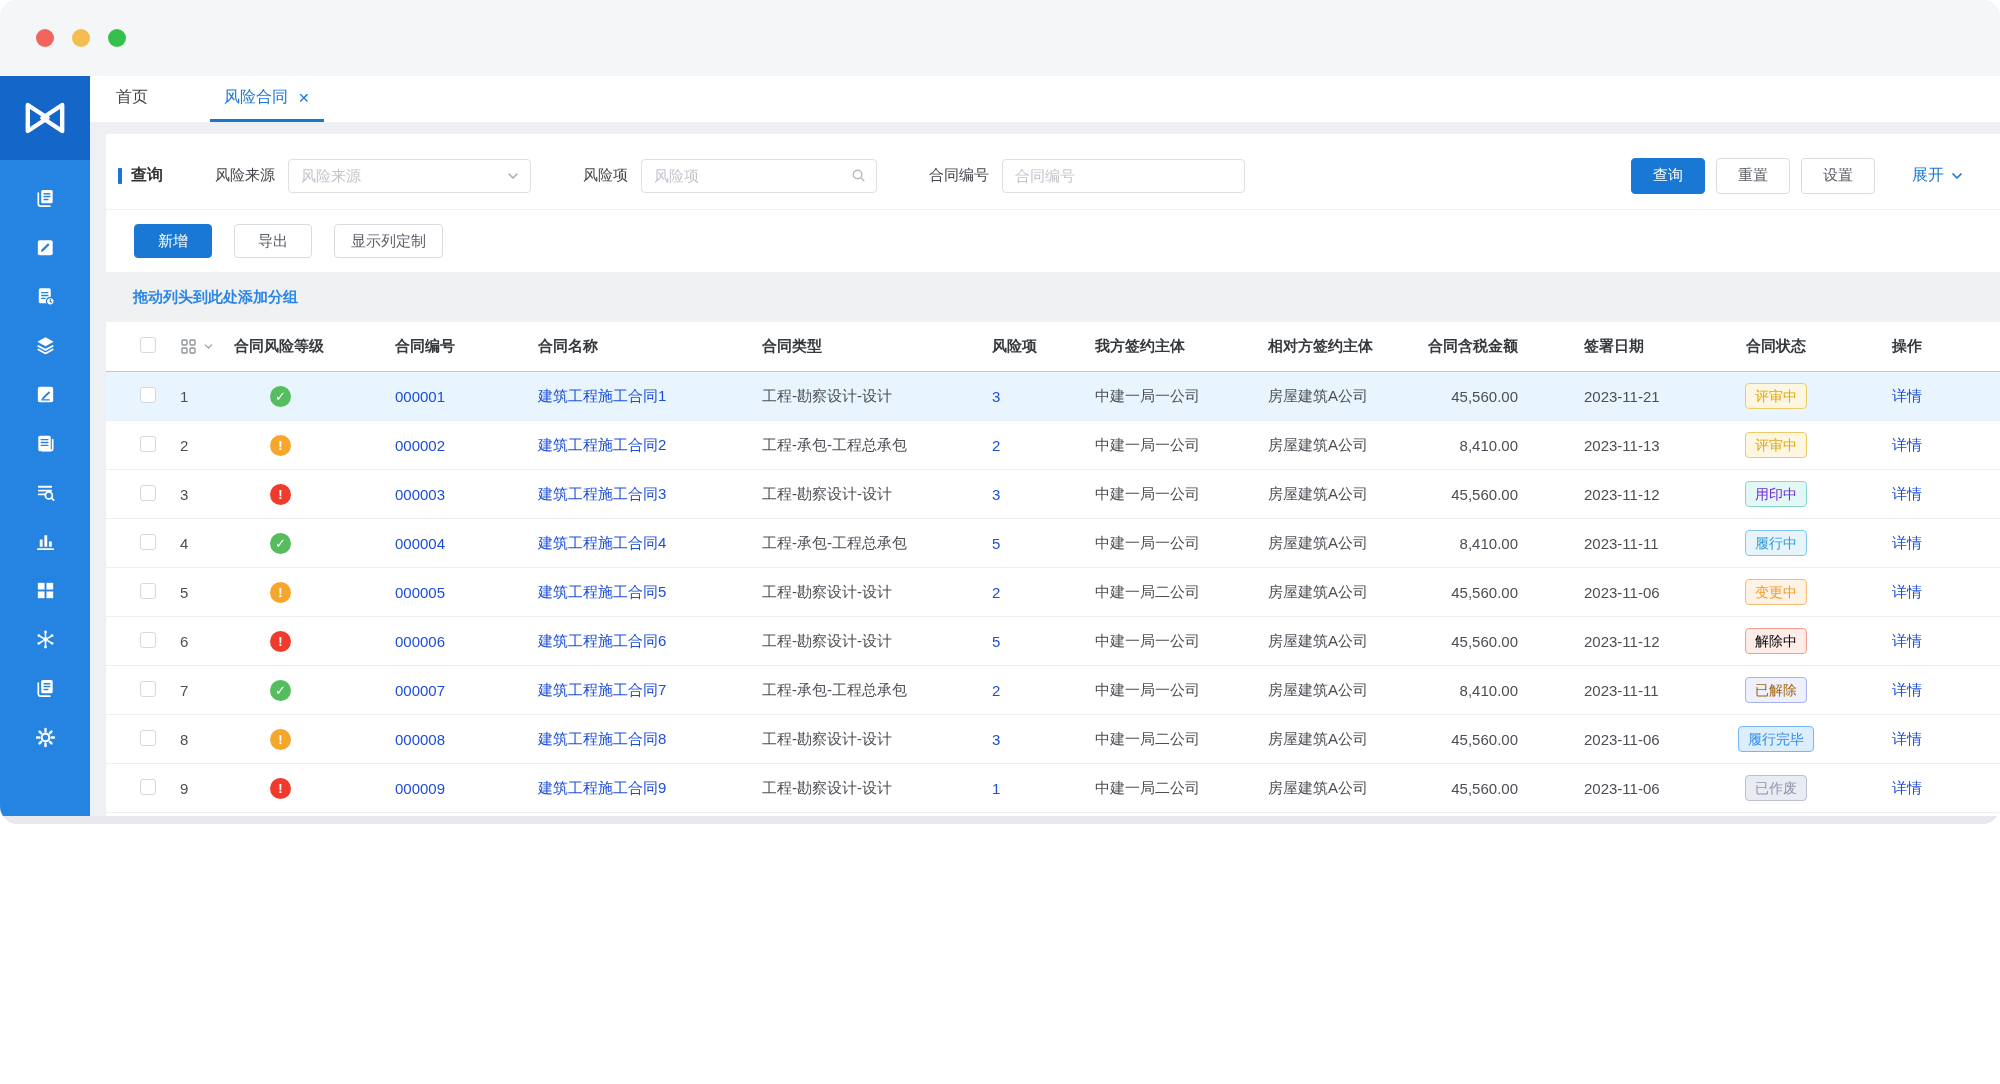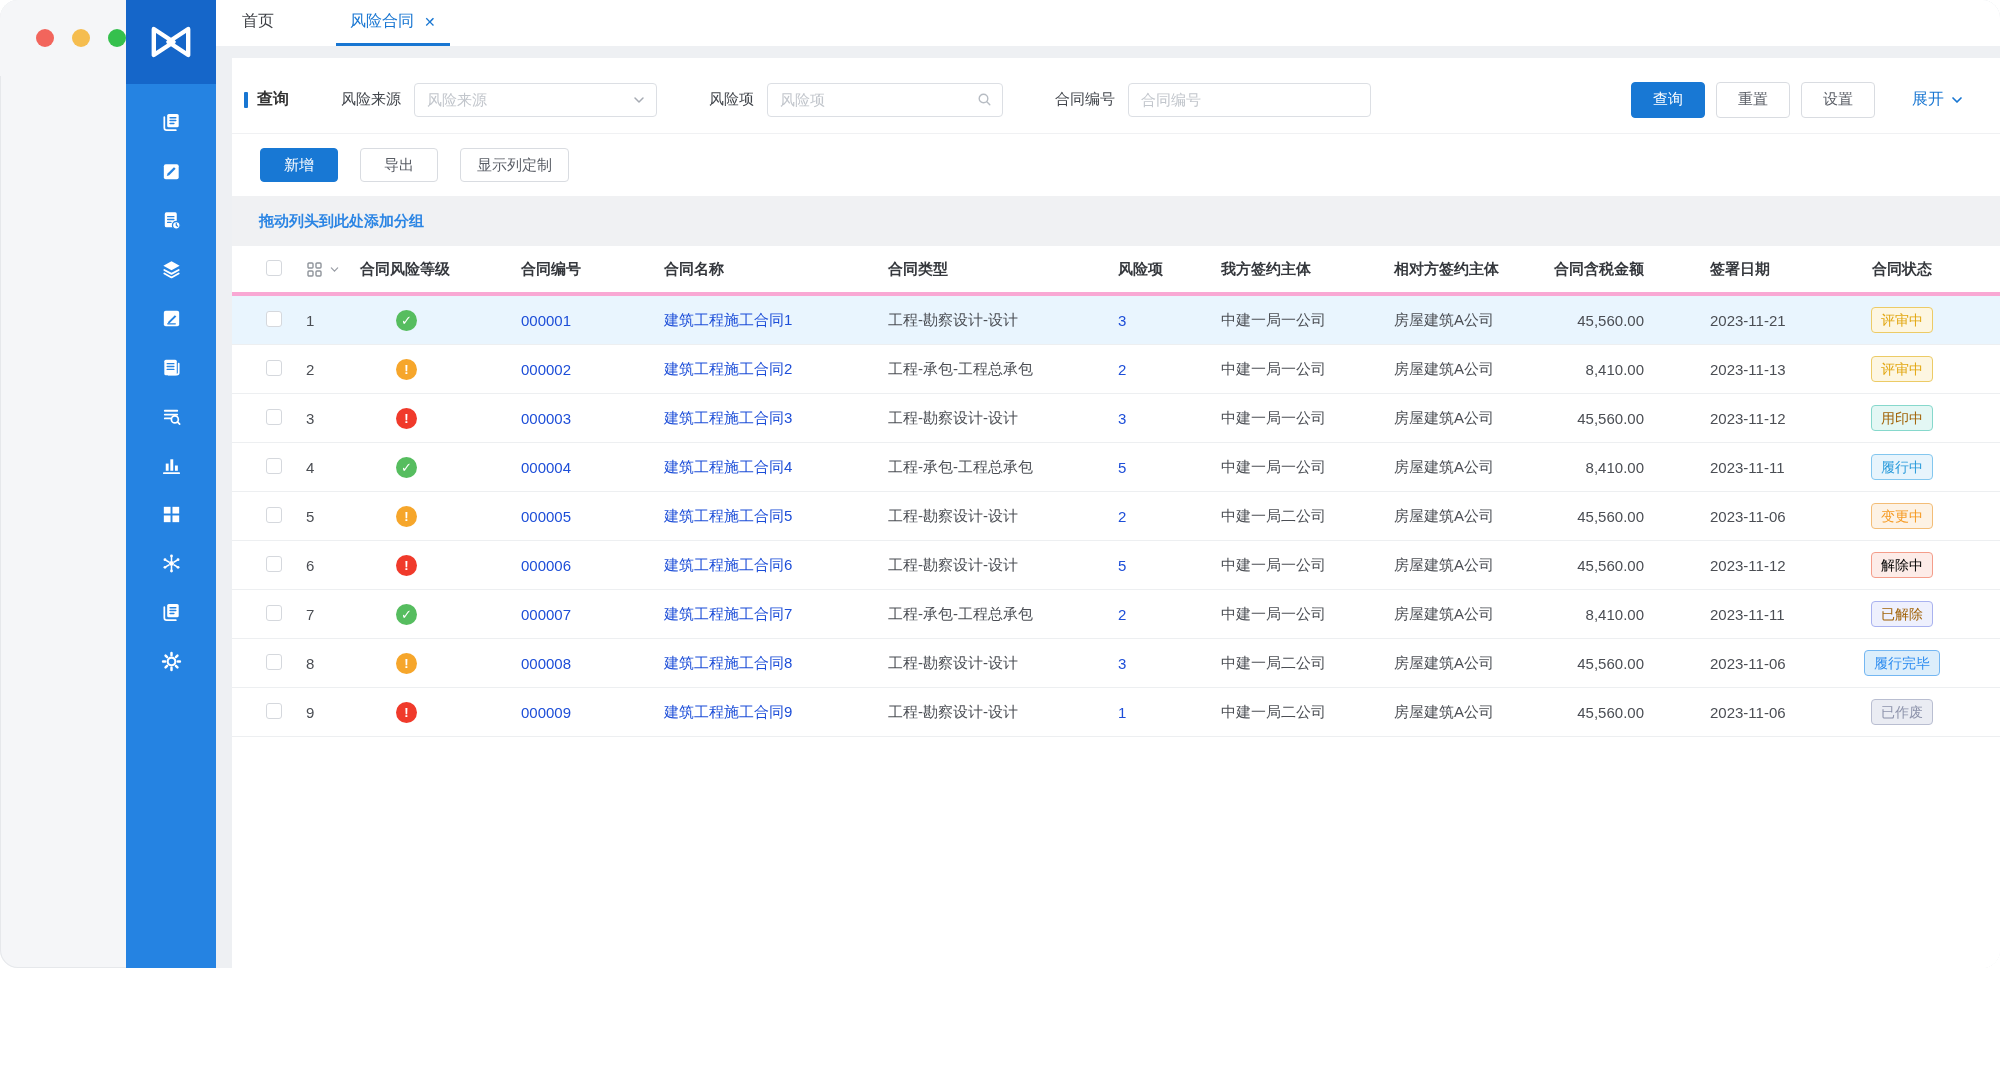--- a/index.html
+++ b/index.html
@@ -1,17 +1,17 @@
 <!DOCTYPE html>
 <html><head>
 <meta charset="utf-8">
 <style>
   * { margin:0; padding:0; box-sizing:border-box; }
   body { background:#fff; font-family:"Liberation Sans","DejaVu Sans",sans-serif; width:2000px; height:1084px; overflow:hidden; }
-  .window { width:2000px; height:968px; border-radius:18px; overflow:hidden; background:#f5f6f8; display:flex; flex-direction:row; box-shadow:0 0 0 1px #e6e8eb inset; }
+  .window { width:2000px; height:824px; border-radius:18px; overflow:hidden; background:#f5f6f8; display:flex; flex-direction:column; box-shadow:0 0 0 1px #e6e8eb inset; }
   .titlebar { height:76px; background:#f5f6f8; display:flex; align-items:center; padding-left:36px; flex:0 0 auto; }
   .dots { display:flex; gap:18px; }
   .dot { width:18px; height:18px; border-radius:50%; }
   .dot-red { background:#f2655c; } .dot-yellow { background:#f5bd4f; } .dot-green { background:#35c04d; }
   .app { flex:1; display:flex; min-height:0; }
   
   .sidebar { width:90px; background:#2583e2; display:flex; flex-direction:column; flex:0 0 auto; }
   .logo-area { height:84px; background:#1566c9; display:flex; align-items:center; justify-content:center; }
   .nav { margin-top:14px; display:flex; flex-direction:column; }
   .nav-item { height:49px; display:flex; align-items:center; justify-content:center; cursor:pointer; }
@@ -43,21 +43,21 @@
   
   .toolbar { height:62px; background:#fff; display:flex; align-items:center; padding-left:28px; gap:22px; flex:0 0 auto; }
   .btn-sm { height:34px; }
   .btn-add { width:78px; } .btn-export { width:78px; }
   
   .dragbar { height:50px; background:#f0f1f3; display:flex; align-items:center; padding-left:27px; flex:0 0 auto; }
   .dragbar span { color:#2b85e4; font-size:15px; font-weight:bold; }
   
   .table { flex:1; background:#fff; overflow:hidden; }
   .trow, .thead-row { display:grid; grid-template-columns:56px 56px 165px 142px 225px 228px 100px 176px 150px 122px 170px 160px minmax(0,1fr); align-items:center; }
-  .thead-row { height:50px; border-bottom:4px solid #f9a8d4; font-size:15px; color:#35383d; font-weight:bold; }
+  .thead-row { height:50px; border-bottom:1px solid #f9a8d4; font-size:15px; color:#35383d; font-weight:bold; }
   .trow { height:49px; border-bottom:1px solid #edeff1; font-size:15px; color:#4b4e54; }
   .trow.selected { background:#e9f5fe; }
   .c { padding-left:14px; white-space:nowrap; overflow:hidden; }
   .c-check { padding-left:34px; }
   .c-idx { padding-left:18px; }
   .c-riskhead { padding-left:16px; }
   .c-risk { padding-left:52px; }
   .c-code, .c-type { padding-left:12px; }
   .c-name { padding-left:13px; }
   .c-party { padding-left:17px; }
@@ -331,21 +331,21 @@
                 <div class="c c-idx">3</div>
                 <div class="c c-risk"><span class="risk-ico" style="background:#f03a2b">!</span></div>
                 <div class="c c-code"><a class="cell-link">000003</a></div>
                 <div class="c c-name"><a class="cell-link">建筑工程施工合同3</a></div>
                 <div class="c c-type">工程-勘察设计-设计</div>
                 <div class="c"><a class="cell-link">3</a></div>
                 <div class="c c-party">中建一局一公司</div>
                 <div class="c">房屋建筑A公司</div>
                 <div class="c c-amount">45,560.00</div>
                 <div class="c c-date">2023-11-12</div>
-                <div class="c c-status"><span class="badge" style="color:#a16207;background:#e3f7f4;border-color:#86d8cc">用印中</span></div>
+                <div class="c c-status"><span class="badge" style="color:#6d28d9;background:#e3f7f4;border-color:#86d8cc">用印中</span></div>
                 <div class="c c-action"><a class="cell-link">详情</a></div>
               </div>
               <div class="trow">
                 <div class="c c-check"><span class="checkbox"></span></div>
                 <div class="c c-idx">4</div>
                 <div class="c c-risk"><span class="risk-ico" style="background:#56bd5f">✓</span></div>
                 <div class="c c-code"><a class="cell-link">000004</a></div>
                 <div class="c c-name"><a class="cell-link">建筑工程施工合同4</a></div>
                 <div class="c c-type">工程-承包-工程总承包</div>
                 <div class="c"><a class="cell-link">5</a></div>

